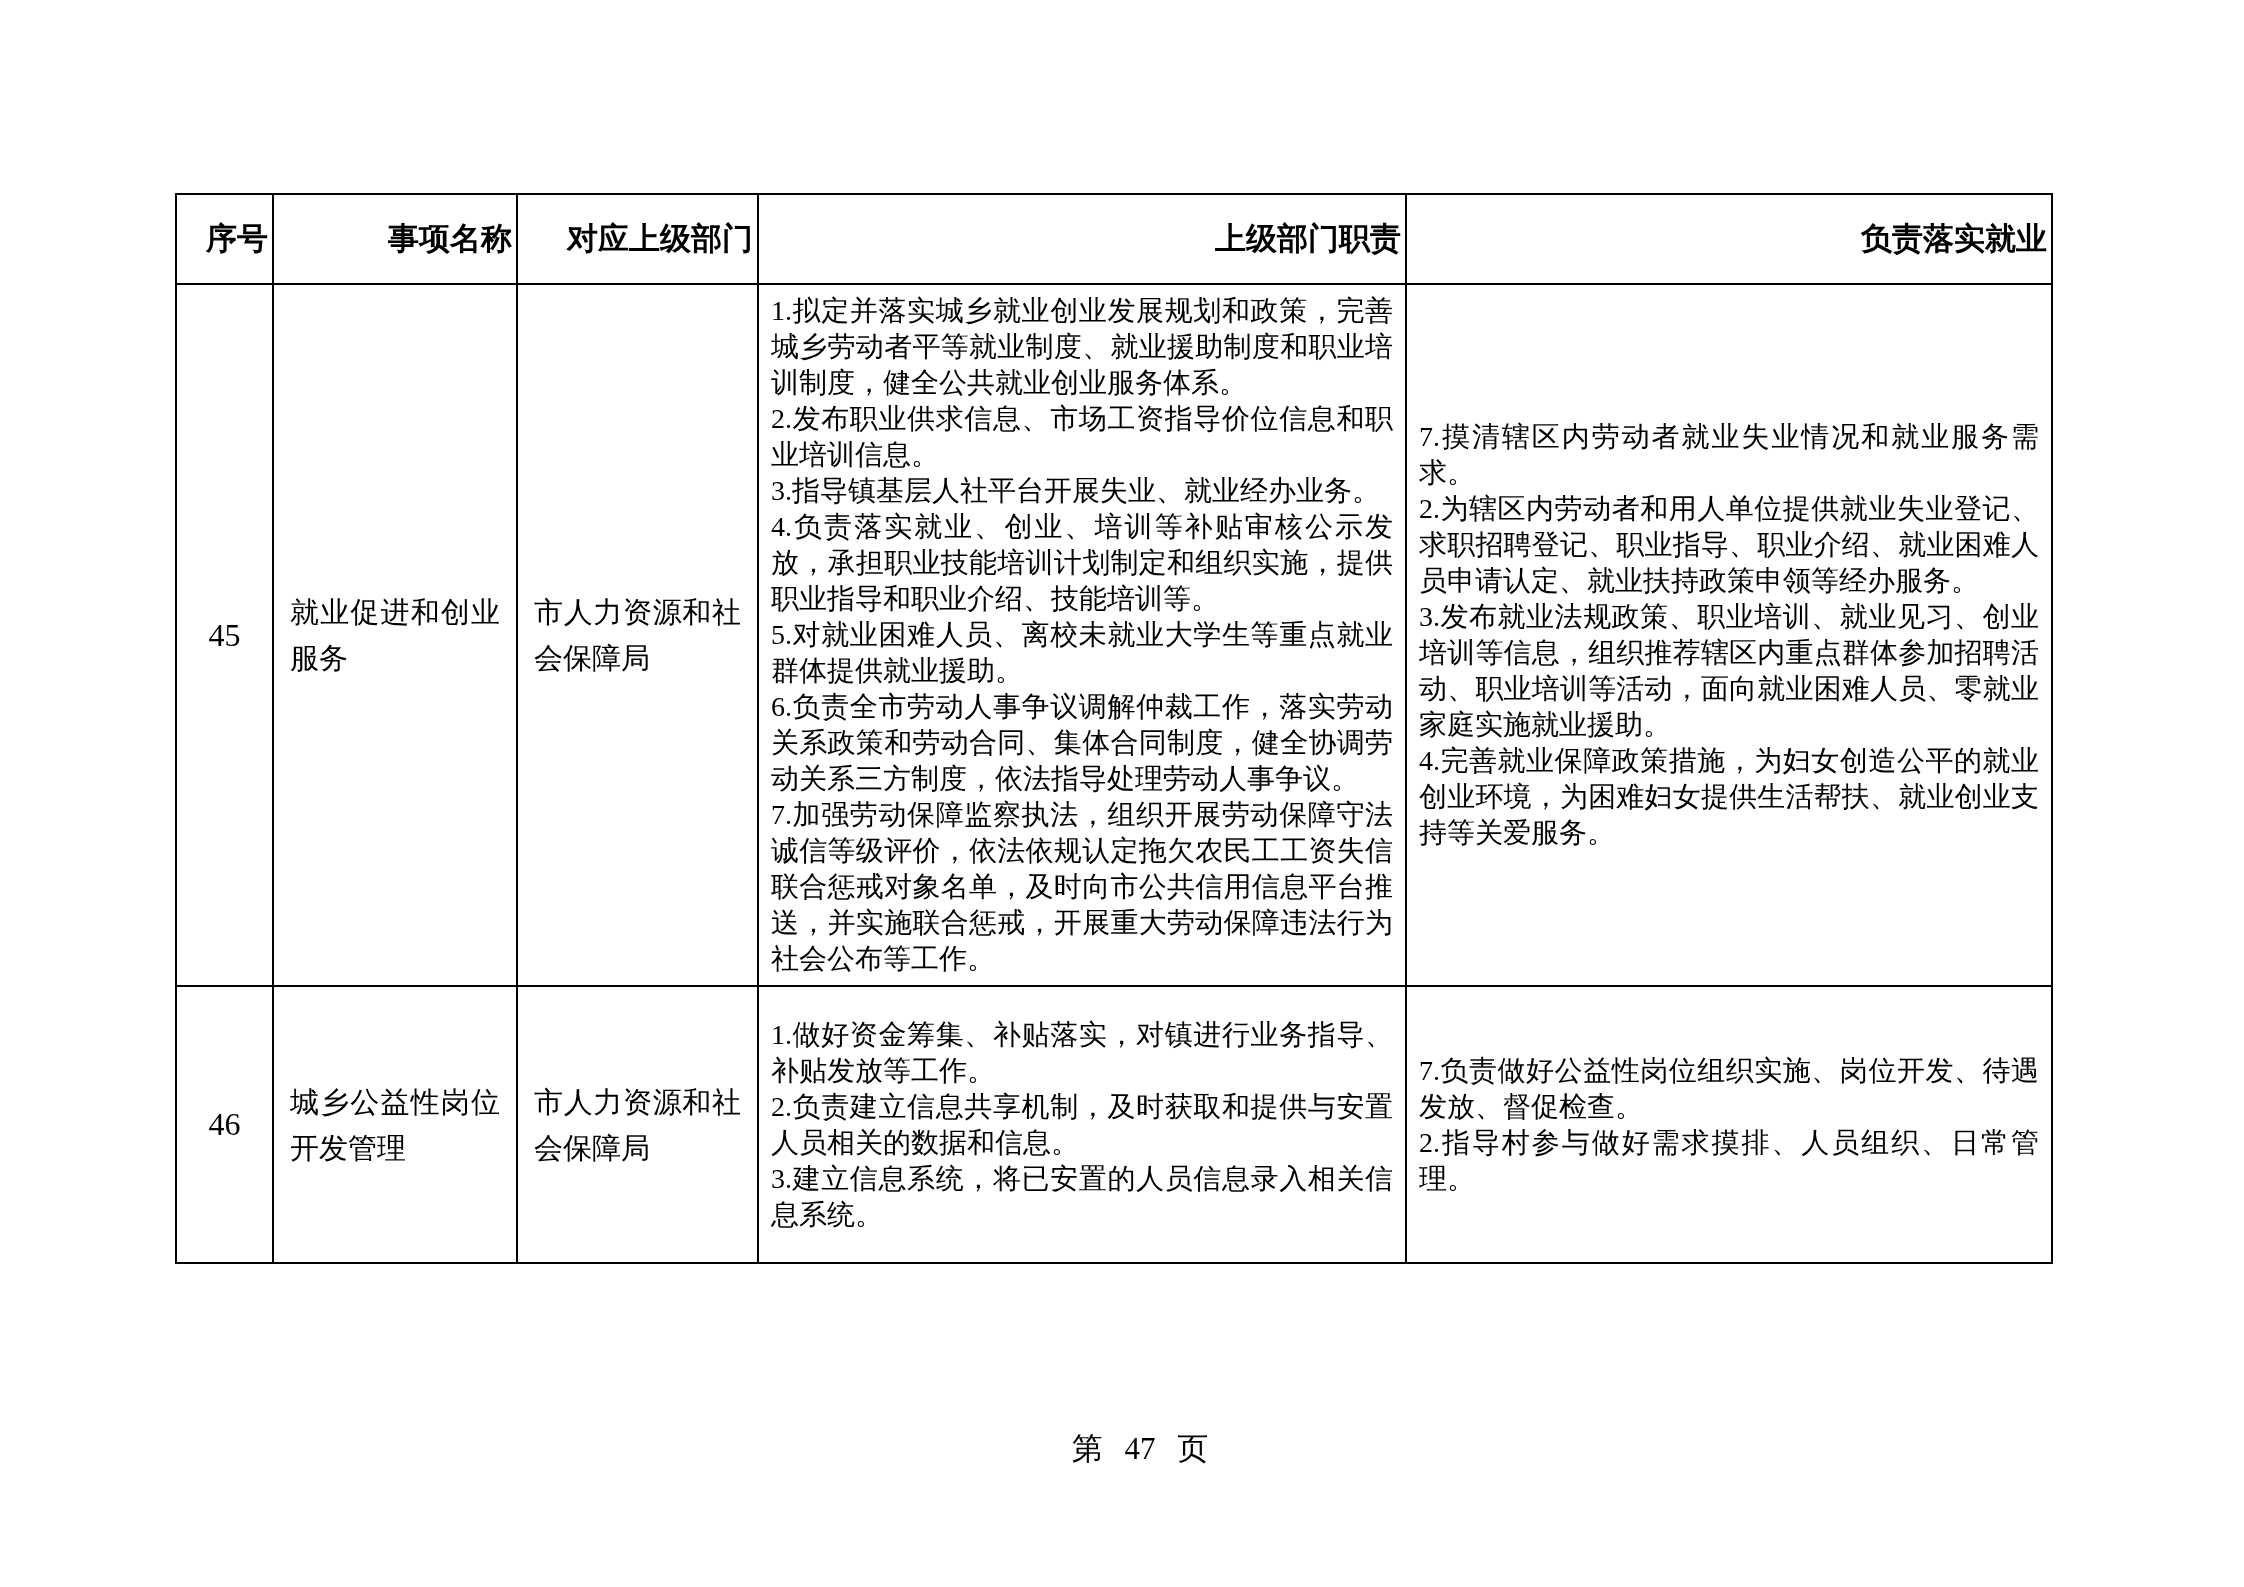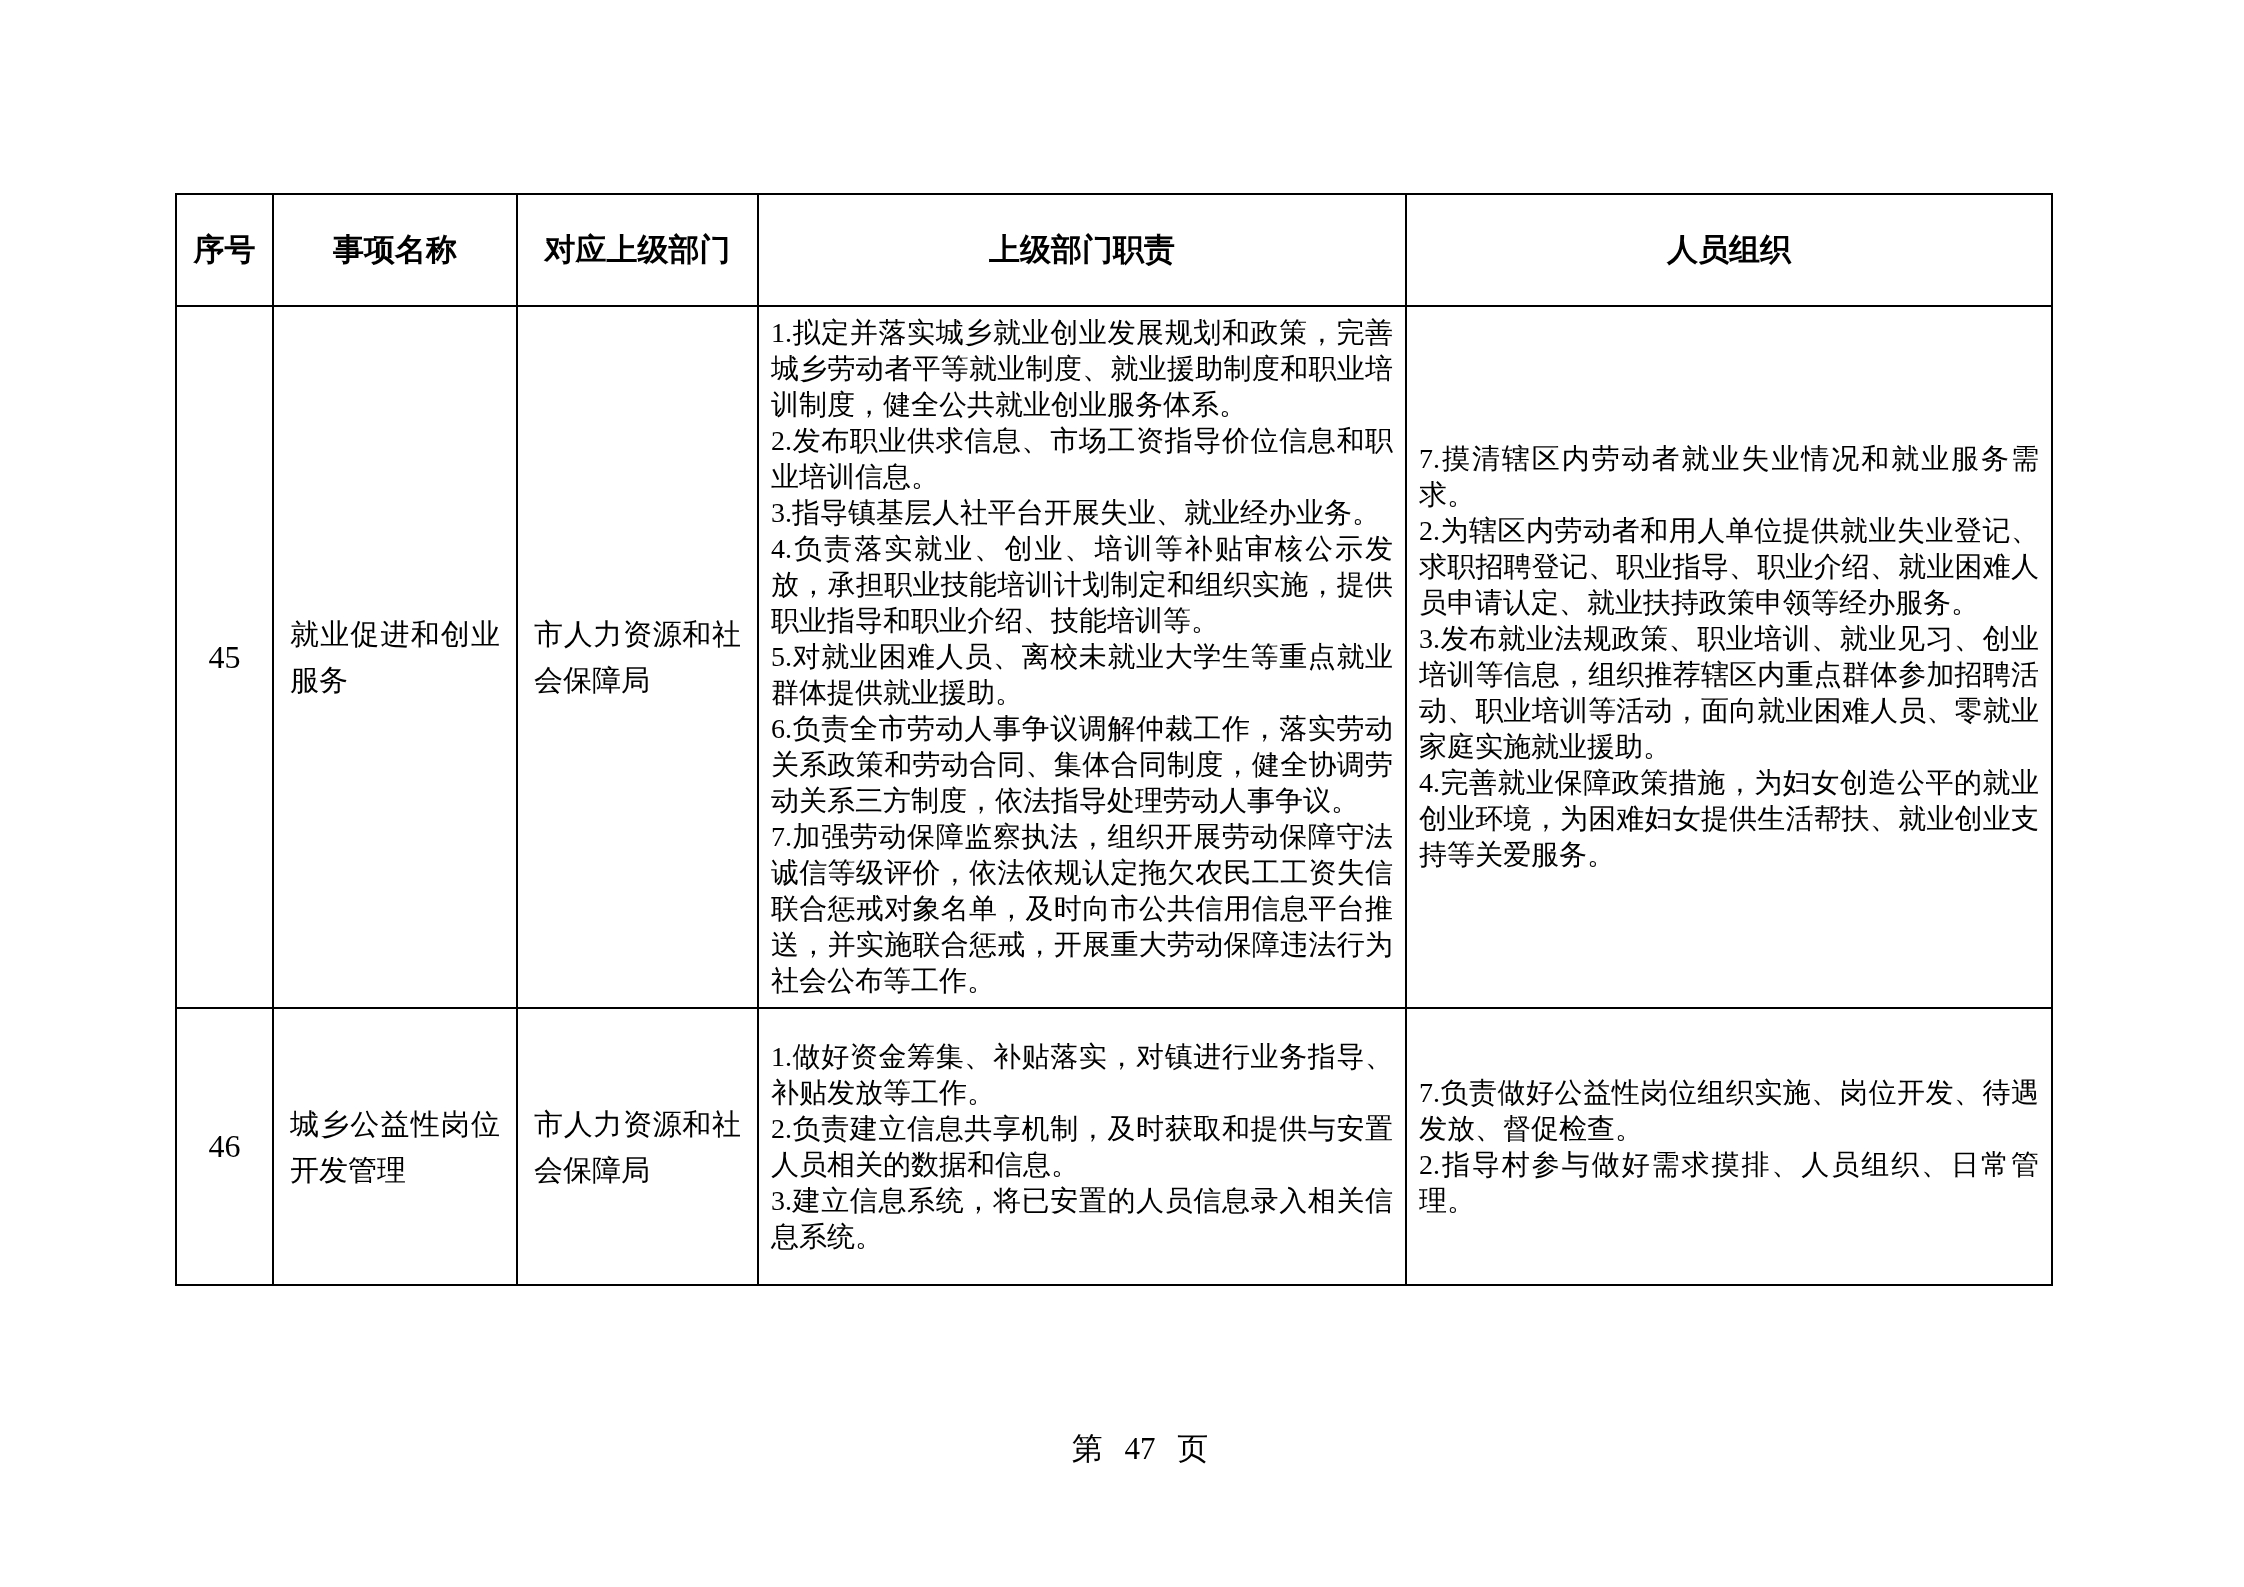--- a/index.html
+++ b/index.html
@@ -22,25 +22,25 @@
     border-collapse: collapse;
     table-layout: fixed;
   }
   table.duty-table td, table.duty-table th {
     border: 2px solid #000000;
     box-sizing: border-box;
     vertical-align: middle;
     overflow: hidden;
   }
   th.hdr {
-    height: 112px;
+    height: 90px;
     font-family: "Liberation Sans", "DejaVu Sans", sans-serif;
     font-weight: 700;
     font-size: 31px;
-    text-align: center;
+    text-align: right;
     padding: 0 4px;
   }
   td.seq {
     font-size: 32px;
     text-align: center;
     padding: 0 4px;
     border-radius: 21px;
   }
   td.name, td.dept {
     font-size: 29px;
@@ -78,21 +78,21 @@
     <col style="width:241px">
     <col style="width:648px">
     <col style="width:646px">
   </colgroup>
   <thead>
     <tr>
       <th class="hdr">序号</th>
       <th class="hdr">事项名称</th>
       <th class="hdr">对应上级部门</th>
       <th class="hdr">上级部门职责</th>
-      <th class="hdr">人员组织</th>
+      <th class="hdr">负责落实就业</th>
     </tr>
   </thead>
   <tbody>
     <tr class="row-45">
       <td class="seq">45</td>
       <td class="name">就业促进和创业服务</td>
       <td class="dept">市人力资源和社会保障局</td>
       <td class="duties">1.拟定并落实城乡就业创业发展规划和政策，完善城乡劳动者平等就业制度、就业援助制度和职业培训制度，健全公共就业创业服务体系。
 2.发布职业供求信息、市场工资指导价位信息和职业培训信息。
 3.指导镇基层人社平台开展失业、就业经办业务。

